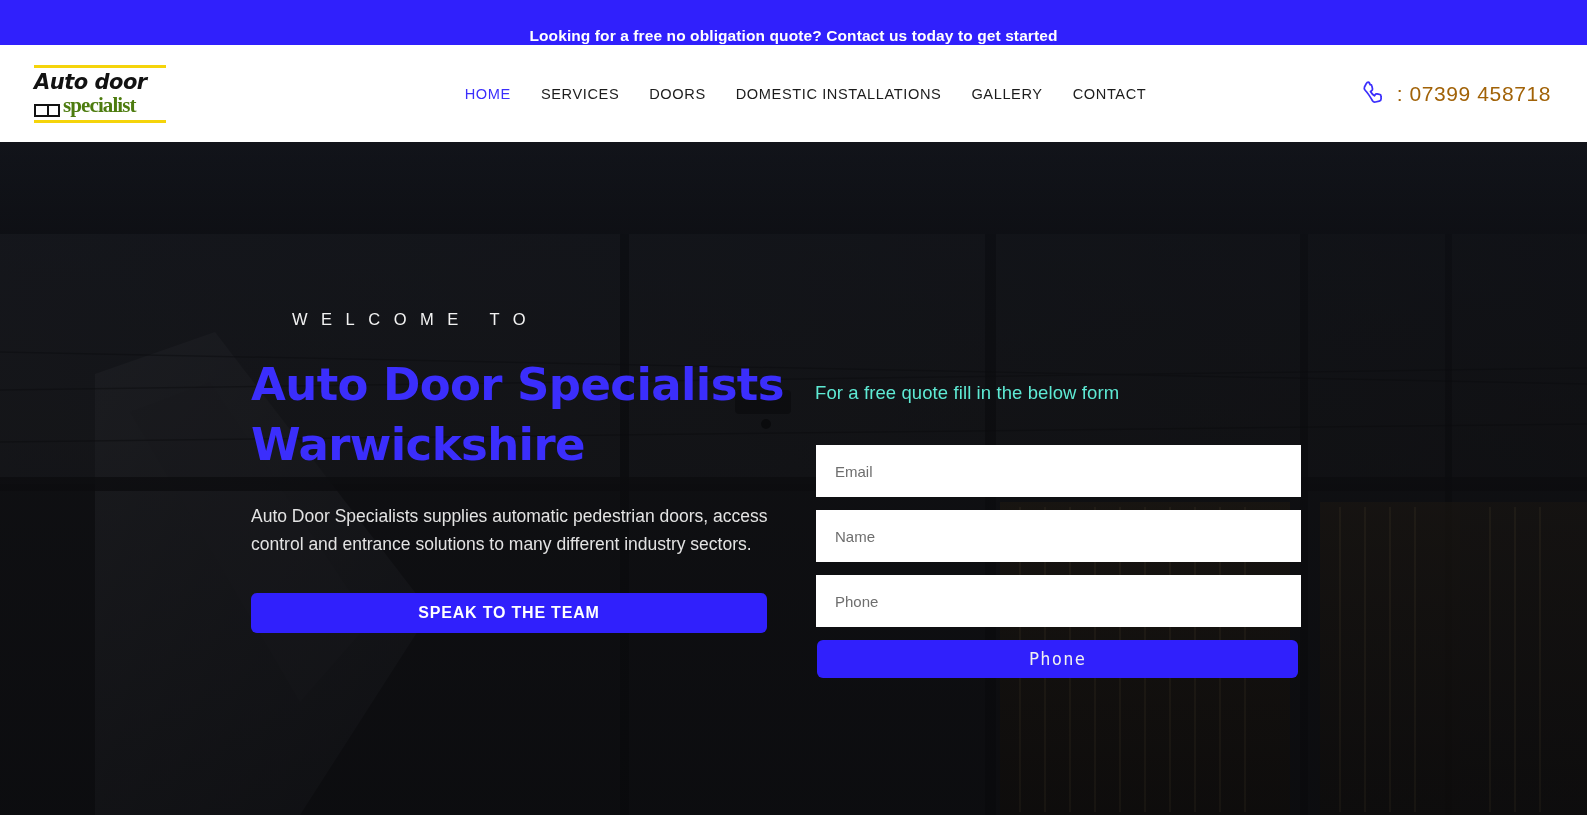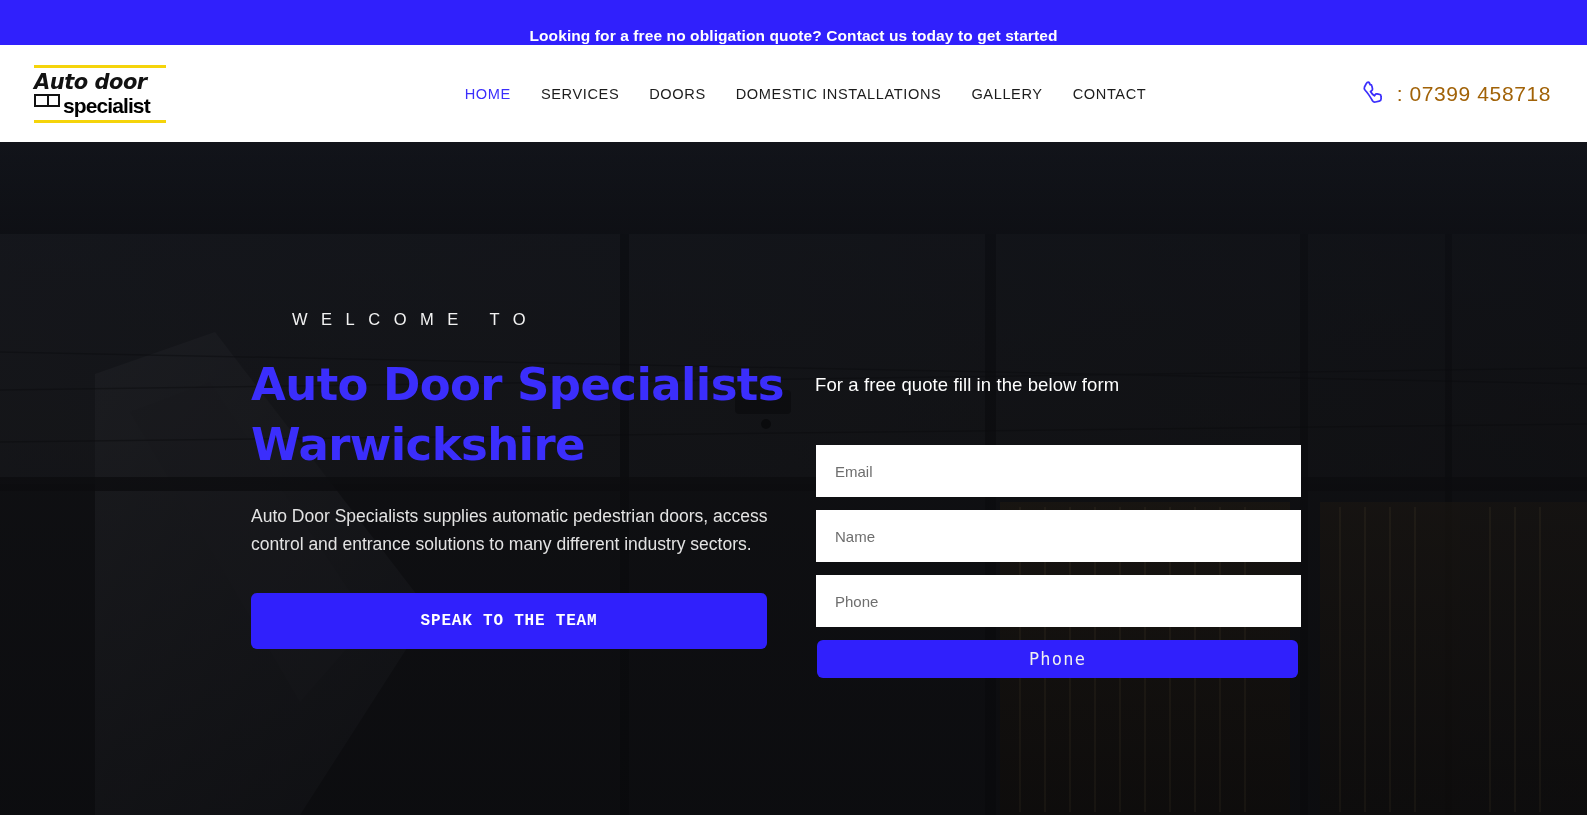--- a/index.html
+++ b/index.html
@@ -39,24 +39,24 @@
   .logo-rule { height: 3px; background: #f5d40a; width: 100%; }
   .logo-rule.top { margin-bottom: 3px; }
   .logo-rule.bottom { margin-top: 3px; }
   .logo-line1 {
     font-family: "DejaVu Sans", sans-serif;
     font-weight: 700; font-style: italic;
     font-size: 21px; line-height: 23px;
     color: #121212; letter-spacing: -0.5px;
   }
   .logo-line2 {
-    display: flex; align-items: flex-start; gap: 3px;
-    font-family: Liberation Sans, sans-serif;
+    display: flex; align-items: flex-end; gap: 3px;
+    font-family: Liberation Serif, serif;
     font-weight: 700; font-size: 21px; line-height: 23px;
-    color: #000000; letter-spacing: -0.9px;
+    color: #4d7c0f; letter-spacing: -0.9px;
   }
   .logo-glyph {
     width: 26px; height: 13px;
     border: 2px solid #121212;
     position: relative; flex: 0 0 auto;
   }
   .logo-glyph::after {
     content: ""; position: absolute;
     left: 50%; top: 0; bottom: 0; width: 2px;
     background: #121212;
@@ -131,35 +131,35 @@
   }
   .hero-sub {
     color: #e3e3e3;
     font-size: 17.5px;
     line-height: 28px;
     max-width: 522px;
     margin-bottom: 35px;
   }
   .hero-cta {
     display: block;
-    width: 516px; height: 56px;
+    width: 516px; height: 40px;
     background: #3020fc;
     border: none; border-radius: 6px;
     color: #ffffff;
-    font-family: Liberation Mono, monospace;
+    font-family: Liberation Sans, sans-serif;
     font-size: 16px;
     font-weight: 700;
     letter-spacing: 0.8px;
     cursor: pointer;
   }
 
   
   .form-heading {
-    position: absolute; left: 815px; top: 232px;
-    color: #ffffff;
+    position: absolute; left: 815px; top: 240px;
+    color: #5eead4;
     font-size: 18.5px;
     font-weight: 400;
     letter-spacing: 0.1px;
   }
   .quote-form {
     position: absolute; left: 816px; top: 303px;
     width: 485px;
   }
   .field {
     display: block;

